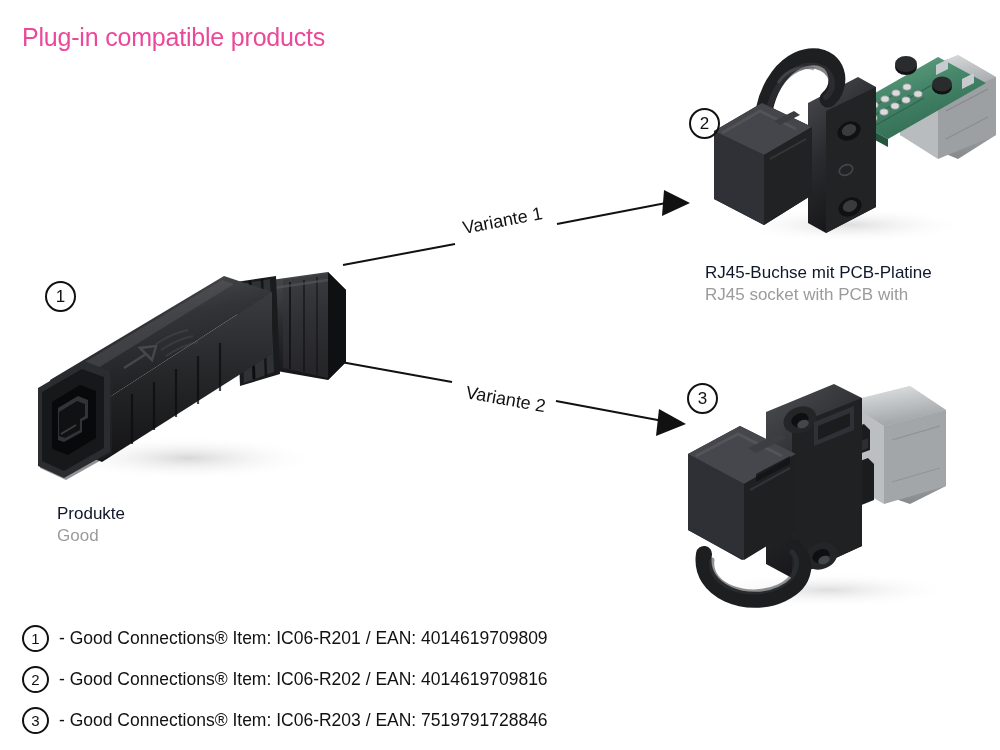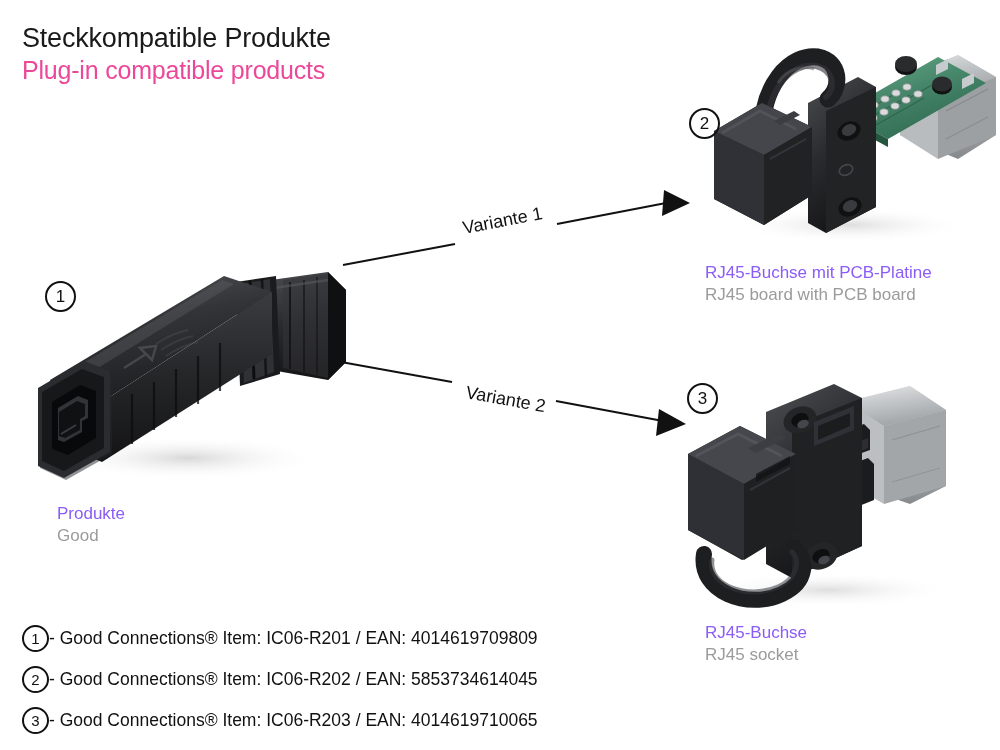--- a/index.html
+++ b/index.html
@@ -36,21 +36,21 @@
     color: #ec4899;
     letter-spacing: -0.2px;
     line-height: 31px;
     white-space: nowrap;
   }
 
   
   .caption { position: absolute; white-space: nowrap; }
   .caption .cap-de {
     font-size: 17px;
-    color: #8b5cf6;
+    color: #0f172a;
     line-height: 22px;
   }
   .caption .cap-en {
     font-size: 17px;
     color: #9b9b9b;
     line-height: 22px;
   }
   #caption-plug   { left: 57px;  top: 503px; }
   #caption-pcb    { left: 705px; top: 262px; }
   #caption-socket { left: 705px; top: 622px; }
@@ -90,20 +90,21 @@
     border-radius: 50%;
     box-sizing: border-box;
     font-size: 15px;
     color: #111;
     display: flex;
     align-items: center;
     justify-content: center;
     line-height: 1;
   }
   .legend-text {
+    margin-left: 10px;
     font-size: 17.5px;
     color: #111;
     white-space: nowrap;
   }
 
   
   .arrows {
     position: absolute;
     left: 0; top: 0;
     width: 1000px; height: 750px;
@@ -125,21 +126,20 @@
   #product-pcb    { left: 700px; top: 35px;  width: 300px; height: 215px; }
   #product-socket { left: 678px; top: 378px; width: 305px; height: 235px; }
   .product svg { display: block; }
 </style>
 </head>
 <body>
 
 <div class="stage">
 
   <div class="title-block">
-    <div class="title-de">Steckkompatible Produkte</div>
     <div class="title-en">Plug-in compatible products</div>
   </div>
 
   <div class="product" id="product-plug">
     <svg width="330" height="235" viewBox="0 0 330 235" xmlns="http://www.w3.org/2000/svg">
       <defs>
         <linearGradient id="plugTop" x1="0" y1="0" x2="0.35" y2="1">
           <stop offset="0" stop-color="#55565a"></stop>
           <stop offset="0.45" stop-color="#333437"></stop>
           <stop offset="1" stop-color="#1d1e20"></stop>
@@ -319,21 +319,21 @@
 
       <path d="M22 98 L60 76 L96 94" fill="none" stroke="#616268" stroke-width="3" opacity="0.45"></path>
       <path d="M70 124 L106 104" stroke="#4a4b50" stroke-width="2" opacity="0.5"></path>
 
       <path d="M74 86 L94 76 L100 80 L80 90 Z" fill="#3c3d41"></path>
     </svg>
   </div>
 
   <div class="caption" id="caption-pcb">
     <div class="cap-de">RJ45-Buchse mit PCB-Platine</div>
-    <div class="cap-en">RJ45 board with PCB board</div>
+    <div class="cap-en">RJ45 socket with PCB with</div>
   </div>
 
   <div class="product" id="product-socket">
     <svg width="305" height="235" viewBox="0 0 305 235" xmlns="http://www.w3.org/2000/svg">
       <defs>
         <linearGradient id="sockBlackA" x1="0" y1="0" x2="0.4" y2="1">
           <stop offset="0" stop-color="#4e4f54"></stop>
           <stop offset="0.5" stop-color="#2b2c2f"></stop>
           <stop offset="1" stop-color="#151517"></stop>
         </linearGradient>
@@ -391,24 +391,20 @@
       <path d="M66 106 L118 76 L118 150 L66 182 Z" fill="#1f2022"></path>
       <path d="M10 76 L66 106 L66 182 L10 152 Z" fill="#2f3035"></path>
       <path d="M18 78 L60 56 L104 78" fill="none" stroke="#63646a" stroke-width="3" opacity="0.45"></path>
       <path d="M72 112 L112 90" stroke="#4a4b50" stroke-width="2" opacity="0.45"></path>
 
       <path d="M70 70 L100 56 L108 60 L78 75 Z" fill="#3d3e43"></path>
       <path d="M78 96 L112 78 L112 86 L78 104 Z" fill="#121314" opacity="0.8"></path>
     </svg>
   </div>
 
-  <div class="caption" id="caption-socket">
-    <div class="cap-de">RJ45-Buchse</div>
-    <div class="cap-en">RJ45 socket</div>
-  </div>
 
   <div class="arrows">
     <svg width="1000" height="750" viewBox="0 0 1000 750" xmlns="http://www.w3.org/2000/svg">
 
       <line x1="343" y1="265" x2="455" y2="244" stroke="#111" stroke-width="2"></line>
       <line x1="557" y1="224" x2="666" y2="203" stroke="#111" stroke-width="2"></line>
       <polygon points="664,190 690,203 662,216" fill="#111"></polygon>
 
       <line x1="341" y1="362" x2="452" y2="382" stroke="#111" stroke-width="2"></line>
       <line x1="556" y1="401" x2="663" y2="421" stroke="#111" stroke-width="2"></line>
@@ -423,21 +419,21 @@
   <div class="callout" id="callout-2">2</div>
   <div class="callout" id="callout-3">3</div>
 
   <div class="legend">
     <div class="legend-row">
       <div class="legend-badge">1</div>
       <div class="legend-text">- Good Connections® Item: IC06-R201 / EAN: 4014619709809</div>
     </div>
     <div class="legend-row">
       <div class="legend-badge">2</div>
-      <div class="legend-text">- Good Connections® Item: IC06-R202 / EAN: 5853734614045</div>
+      <div class="legend-text">- Good Connections® Item: IC06-R202 / EAN: 4014619709816</div>
     </div>
     <div class="legend-row">
       <div class="legend-badge">3</div>
-      <div class="legend-text"> - Good Connections® Item: IC06-R203 / EAN: 4014619710065</div>
+      <div class="legend-text"> - Good Connections® Item: IC06-R203 / EAN: 7519791728846</div>
     </div>
   </div>
 
 </div>
 
 </body></html>

